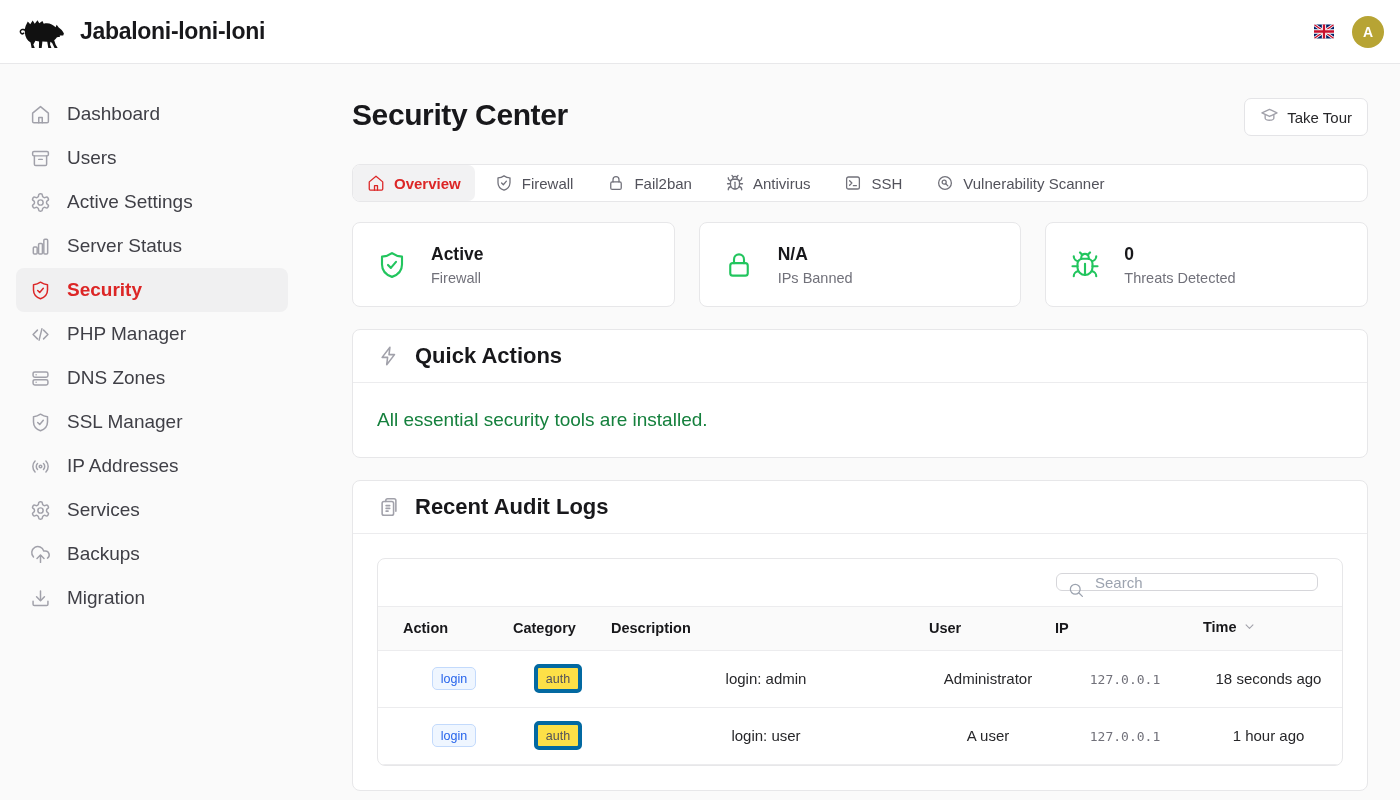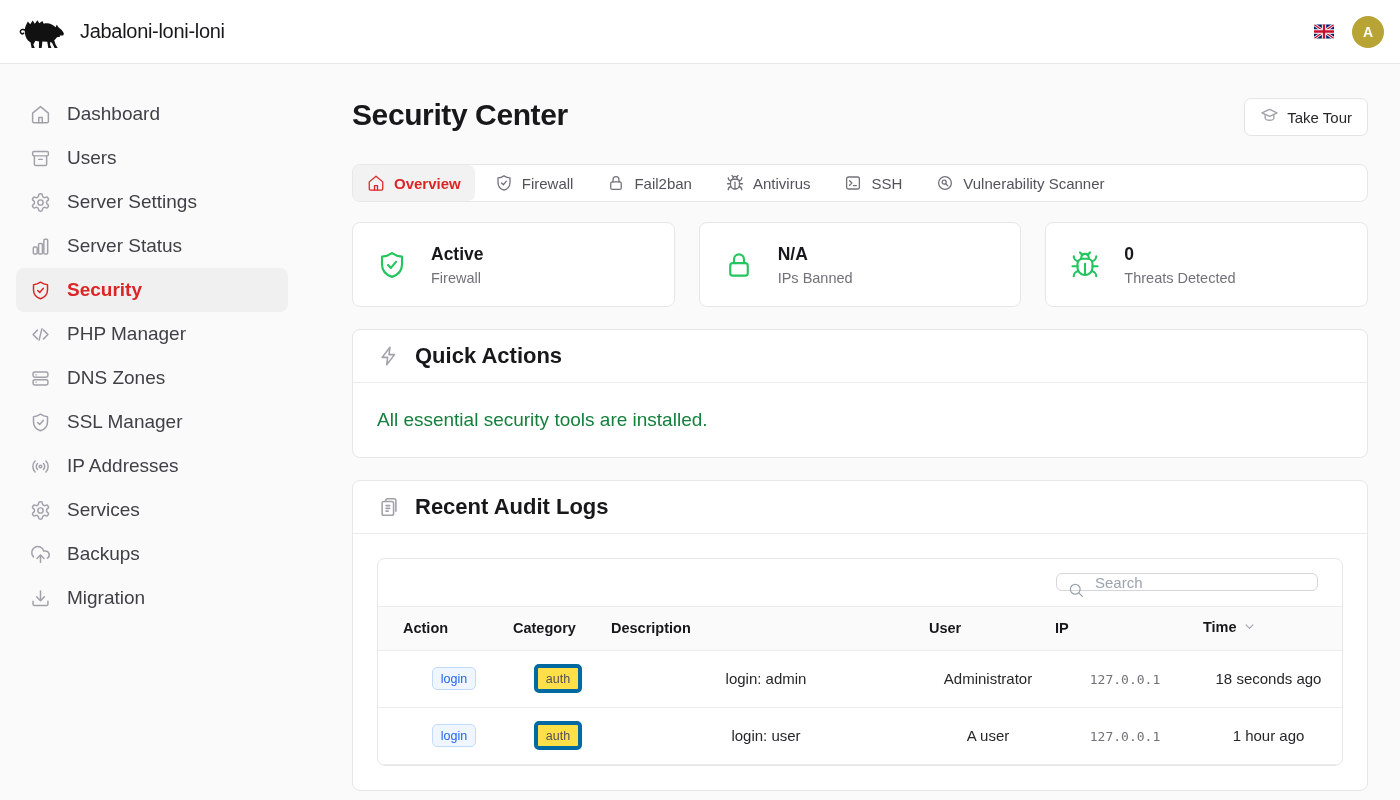--- a/index.html
+++ b/index.html
@@ -5,21 +5,21 @@
   * { margin:0; padding:0; box-sizing:border-box; }
   html,body { width:1400px; height:800px; overflow:hidden; background:#fafafa;
     font-family:"Liberation Sans", sans-serif; color:#18181b; }
 
   
   .topbar { height:64px; background:#fff; border-bottom:1px solid #e8e8ea;
     display:flex; align-items:center; justify-content:space-between; padding:0 16px; }
   .brand { display:flex; align-items:center; gap:14px; cursor:pointer; }
   .logo { width:50px; height:44px; display:flex; align-items:center; }
   .logo svg { width:50px; height:40px; }
-  .brand-title { font-size:20px; font-weight:400; letter-spacing:-0.3px; }
+  .brand-title { font-size:23px; font-weight:700; letter-spacing:-0.3px; }
   .top-right { display:flex; align-items:center; gap:18px; }
   .flag { width:20px; height:15px; display:inline-flex; cursor:pointer; }
   .flag svg { width:20px; height:15px; border-radius:2px; }
   .avatar { width:32px; height:32px; border-radius:50%; background:#b7a434; color:#fff;
     font-size:14px; font-weight:700; display:flex; align-items:center; justify-content:center; cursor:pointer; }
 
   
   .shell { display:flex; height:736px; }
   .sidebar { width:304px; flex:0 0 304px; padding:28px 16px 0; }
   .side-item { height:44px; display:flex; align-items:center; gap:16px; padding:0 14px;
@@ -137,21 +137,21 @@
           </span>
           <span>Users</span>
         </div>
         <div class="side-item">
           <span class="ic">
             <svg viewBox="0 0 24 24" fill="none" stroke="currentColor" stroke-width="1.7" stroke-linecap="round" stroke-linejoin="round" xmlns="http://www.w3.org/2000/svg">
               <path d="M12.22 2h-.44a2 2 0 0 0-2 2v.18a2 2 0 0 1-1 1.73l-.43.25a2 2 0 0 1-2 0l-.15-.08a2 2 0 0 0-2.73.73l-.22.38a2 2 0 0 0 .73 2.73l.15.1a2 2 0 0 1 1 1.72v.51a2 2 0 0 1-1 1.74l-.15.09a2 2 0 0 0-.73 2.73l.22.38a2 2 0 0 0 2.73.73l.15-.08a2 2 0 0 1 2 0l.43.25a2 2 0 0 1 1 1.73V20a2 2 0 0 0 2 2h.44a2 2 0 0 0 2-2v-.18a2 2 0 0 1 1-1.73l.43-.25a2 2 0 0 1 2 0l.15.08a2 2 0 0 0 2.73-.73l.22-.39a2 2 0 0 0-.73-2.73l-.15-.08a2 2 0 0 1-1-1.74v-.5a2 2 0 0 1 1-1.74l.15-.09a2 2 0 0 0 .73-2.73l-.22-.38a2 2 0 0 0-2.73-.73l-.15.08a2 2 0 0 1-2 0l-.43-.25a2 2 0 0 1-1-1.73V4a2 2 0 0 0-2-2z"></path>
               <circle cx="12" cy="12" r="3"></circle>
             </svg>
           </span>
-          <span>Server Settings</span>
+          <span>Active Settings</span>
         </div>
         <div class="side-item">
           <span class="ic">
             <svg viewBox="0 0 24 24" fill="none" stroke="currentColor" stroke-width="1.7" stroke-linecap="round" stroke-linejoin="round" xmlns="http://www.w3.org/2000/svg">
               <rect x="3.8" y="12.5" width="4.4" height="8.2" rx="1.2"></rect>
               <rect x="9.8" y="8.5" width="4.4" height="12.2" rx="1.2"></rect>
               <rect x="15.8" y="3.8" width="4.4" height="16.9" rx="1.2"></rect>
             </svg>
           </span>
           <span>Server Status</span>

